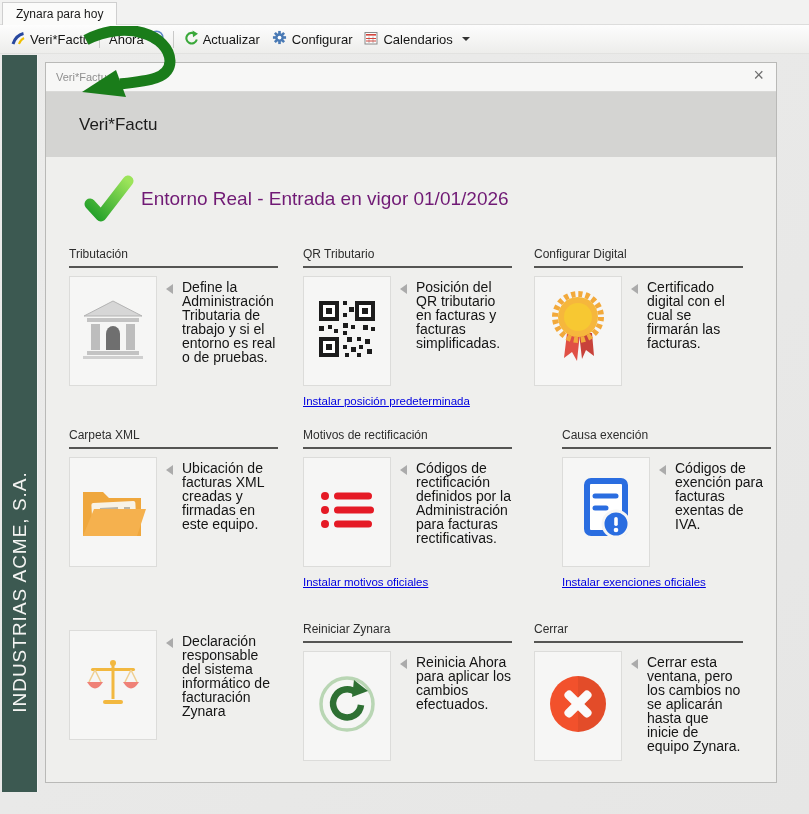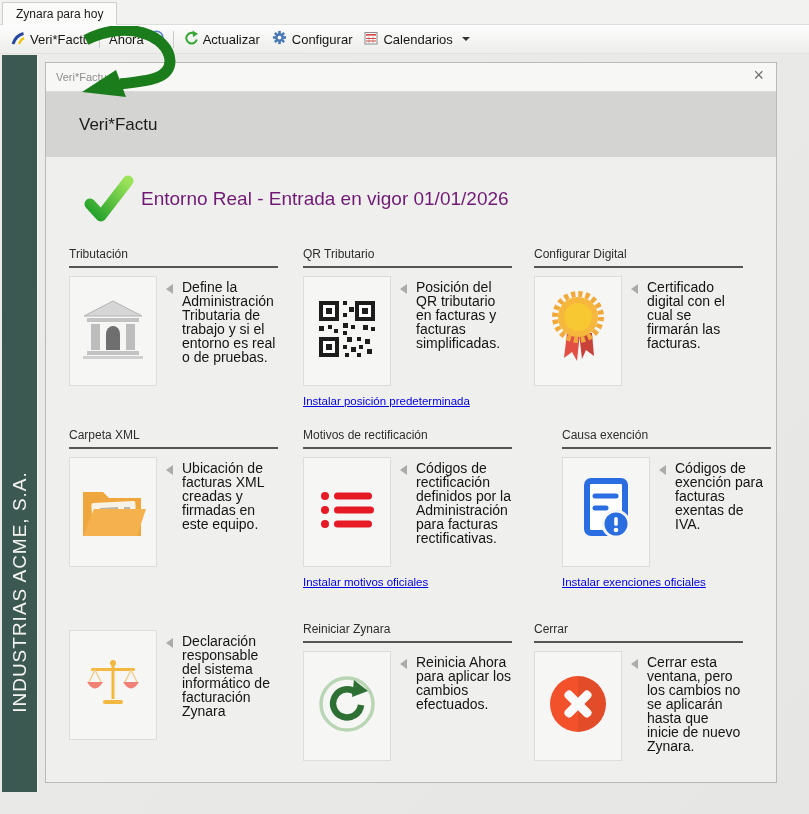--- a/index.html
+++ b/index.html
@@ -331,21 +331,21 @@
                 <circle cx="30" cy="30" r="28" fill="#f2512c"></circle>
                 <path d="M30,2 A28,28 0 0 1 30,58 Z" fill="#000" opacity="0.06"></path>
                 <g fill="#fafafa">
                   <rect x="13" y="25.5" width="34" height="9" rx="4" transform="rotate(45 30 30)"></rect>
                   <rect x="13" y="25.5" width="34" height="9" rx="4" transform="rotate(-45 30 30)"></rect>
                 </g>
               </svg>
           </span>
         </div>
         <span class="collapse"></span>
-        <div class="desc">Cerrar esta ventana, pero los cambios no se aplicarán hasta que inicie de nuevo Zynara.</div>
+        <div class="desc">Cerrar esta ventana, pero los cambios no se aplicarán hasta que inicie de equipo Zynara.</div>
       </div>
     </div>
   </div>
 
   <span class="ann-arrow">
     <svg width="112" height="80" viewBox="0 0 112 80">
       <path d="M16,14 C56,-7 99,9 100,35 C100,53 78,55 50,58" stroke="#1a7c1a" stroke-width="11" fill="none"></path>
       <polygon points="46,44 56,71 12,66" fill="#1a7c1a"></polygon>
     </svg>
   </span>

